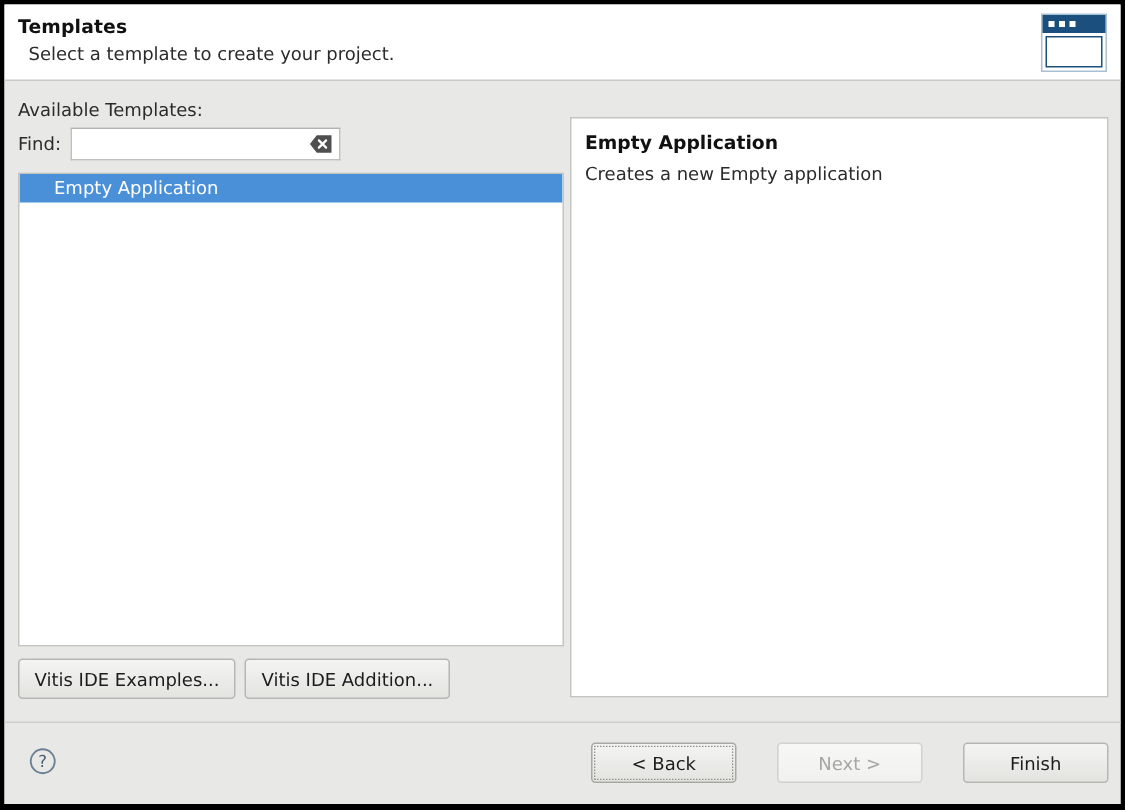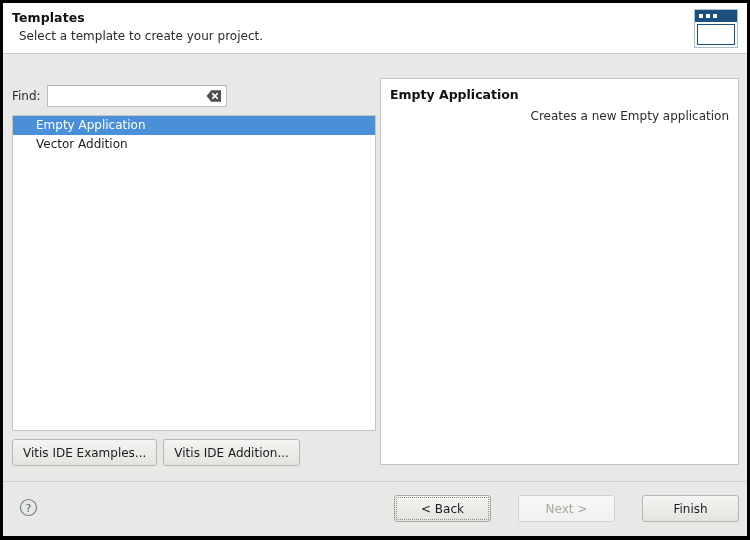--- a/index.html
+++ b/index.html
@@ -203,21 +203,20 @@
   }
   .desc-title {
     font-size: 12.5px;
     font-weight: bold;
     color: #111111;
     margin-bottom: 7px;
   }
   .desc-text {
     font-size: 12px;
     color: #2b2b2b;
-    text-align: right;
   }
 
   
   .wizard-footer {
     position: relative;
     height: 54px;
     flex: 0 0 auto;
     background: #e8e8e6;
     border-top: 1px solid #cfcfcb;
   }
@@ -285,41 +284,39 @@
           <div class="hdr-win-dot"></div>
           <div class="hdr-win-dot"></div>
         </div>
         <div class="hdr-win-body"></div>
       </div>
     </div>
   </div>
 
   <div class="wizard-body">
 
+    <div class="label-available">Available Templates:</div>
 
     <div class="find-row">
       <span class="find-label">Find:</span>
       <div class="find-input-wrap">
         <input class="find-input" type="text" placeholder="" style="">
         <span class="clear-icon">
           <svg width="16" height="14" viewBox="0 0 16 14">
             <path d="M5.2 1.2 L15 1.2 L15 12.8 L5.2 12.8 L0.6 7 Z" fill="#4f4f4f"></path>
             <path d="M6.6 4.6 L11.4 9.4 M11.4 4.6 L6.6 9.4" stroke="#ffffff" stroke-width="1.5" stroke-linecap="round"></path>
           </svg>
         </span>
       </div>
     </div>
 
     <div class="list-box">
       <div class="list-item selected">
         <span>Empty Application</span>
       </div>
-      <div class="list-item">
-        <span>Vector Addition</span>
-      </div>
     </div>
 
     <div class="example-buttons">
       <button class="btn small-pad">Vitis IDE Examples...</button>
       <button class="btn small-pad">Vitis IDE Addition...</button>
     </div>
 
     <div class="desc-panel">
       <div class="desc-title">Empty Application</div>
       <div class="desc-text">Creates a new Empty application</div>

